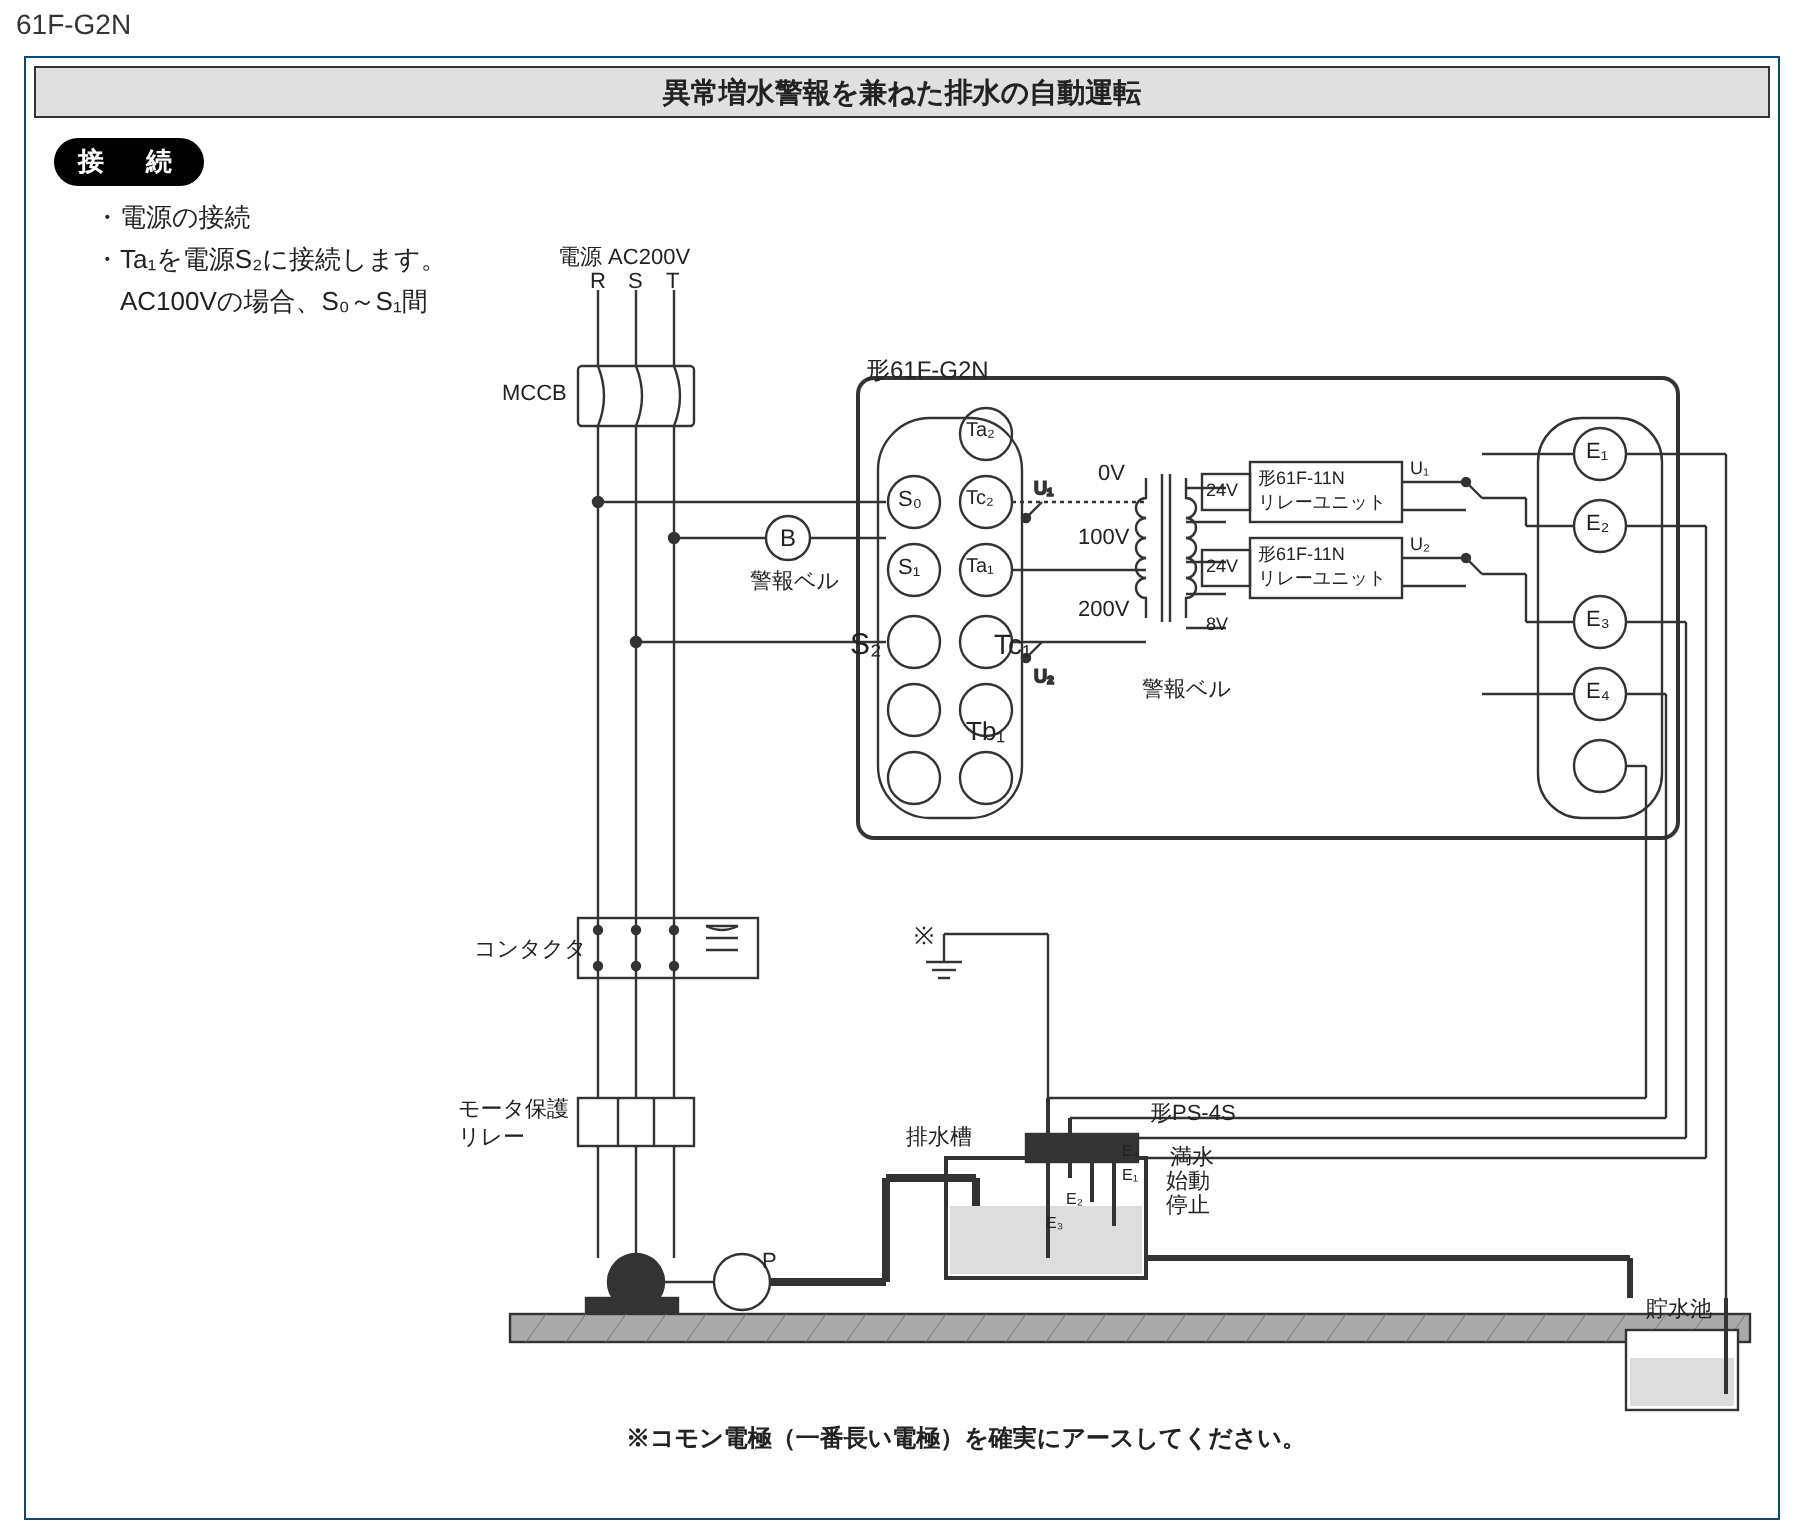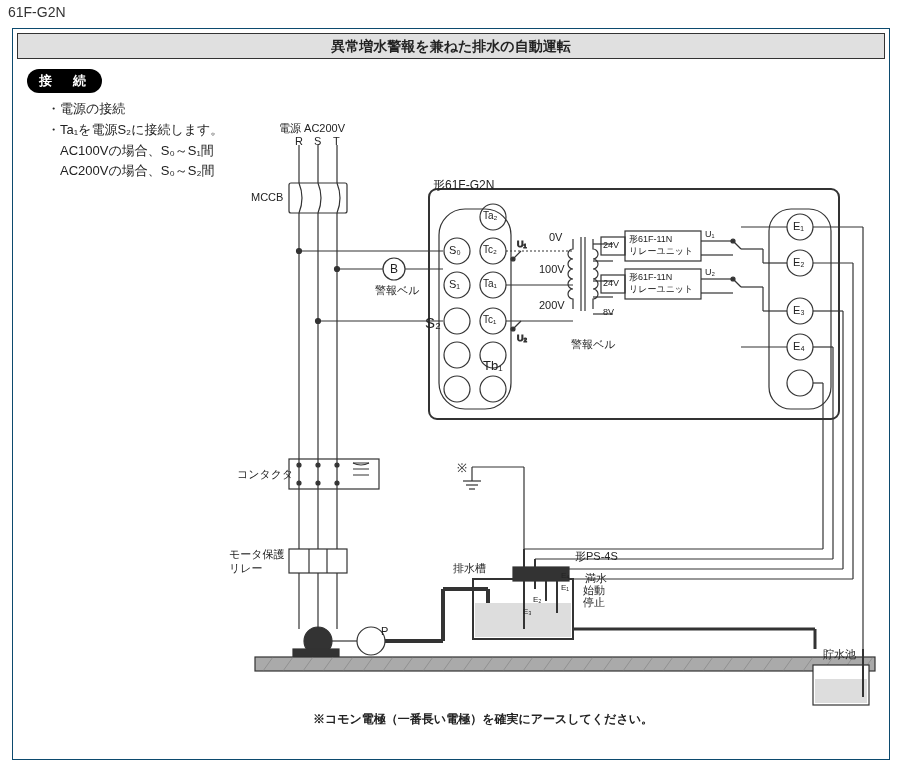--- a/index.html
+++ b/index.html
@@ -91,21 +91,20 @@
   <div class="model-no">61F-G2N</div>
 
   <div class="outer-box">
     <div class="title-bar">異常増水警報を兼ねた排水の自動運転</div>
     <div class="pill">接　続</div>
 
     <div class="notes">
       <div>・電源の接続</div>
       <div>・Ta₁を電源S₂に接続します。</div>
       <div>　AC100Vの場合、S₀～S₁間</div>
-      <div>　AC200Vの場合、S₀～S₂間</div>
     </div>
 
     <div class="diagram">
 
       <svg class="wires" viewBox="0 0 876 660">
         <g stroke="#333" stroke-width="1.2" fill="none">
 
           <line x1="286" y1="56" x2="286" y2="94"></line>
           <line x1="305" y1="56" x2="305" y2="94"></line>
           <line x1="324" y1="56" x2="324" y2="94"></line>
@@ -317,21 +316,21 @@
       <div class="lbl" style="left:420px;top:88px;font-size:12px;">形61F-G2N</div>
 
       <div class="lbl" style="left:377px;top:173px;font-size:12px;">B</div>
       <div class="lbl" style="left:362px;top:194px;">警報ベル</div>
 
       <div class="lbl" style="left:436px;top:155px;font-size:11px;">S₀</div>
       <div class="lbl" style="left:470px;top:155px;font-size:10px;">Tc₂</div>
       <div class="lbl" style="left:436px;top:189px;font-size:11px;">S₁</div>
       <div class="lbl" style="left:470px;top:189px;font-size:10px;">Ta₁</div>
       <div class="lbl" style="left:412px;top:225px;font-size:15px;">S₂</div>
-      <div class="lbl" style="left:470px;top:225px;font-size:10px;">Tc₁</div>
+      <div class="lbl" style="left:484px;top:225px;font-size:14px;">Tc₁</div>
       <div class="lbl" style="left:470px;top:121px;font-size:10px;">Ta₂</div>
       <div class="lbl" style="left:470px;top:269px;font-size:13px;">Tb₁</div>
 
       <div class="lbl" style="left:536px;top:142px;">0V</div>
       <div class="lbl" style="left:526px;top:174px;">100V</div>
       <div class="lbl" style="left:526px;top:210px;">200V</div>
       <div class="lbl" style="left:558px;top:248px;">警報ベル</div>
 
       <div class="lbl" style="left:590px;top:151px;font-size:9px;">24V</div>
       <div class="lbl" style="left:590px;top:189px;font-size:9px;">24V</div>

